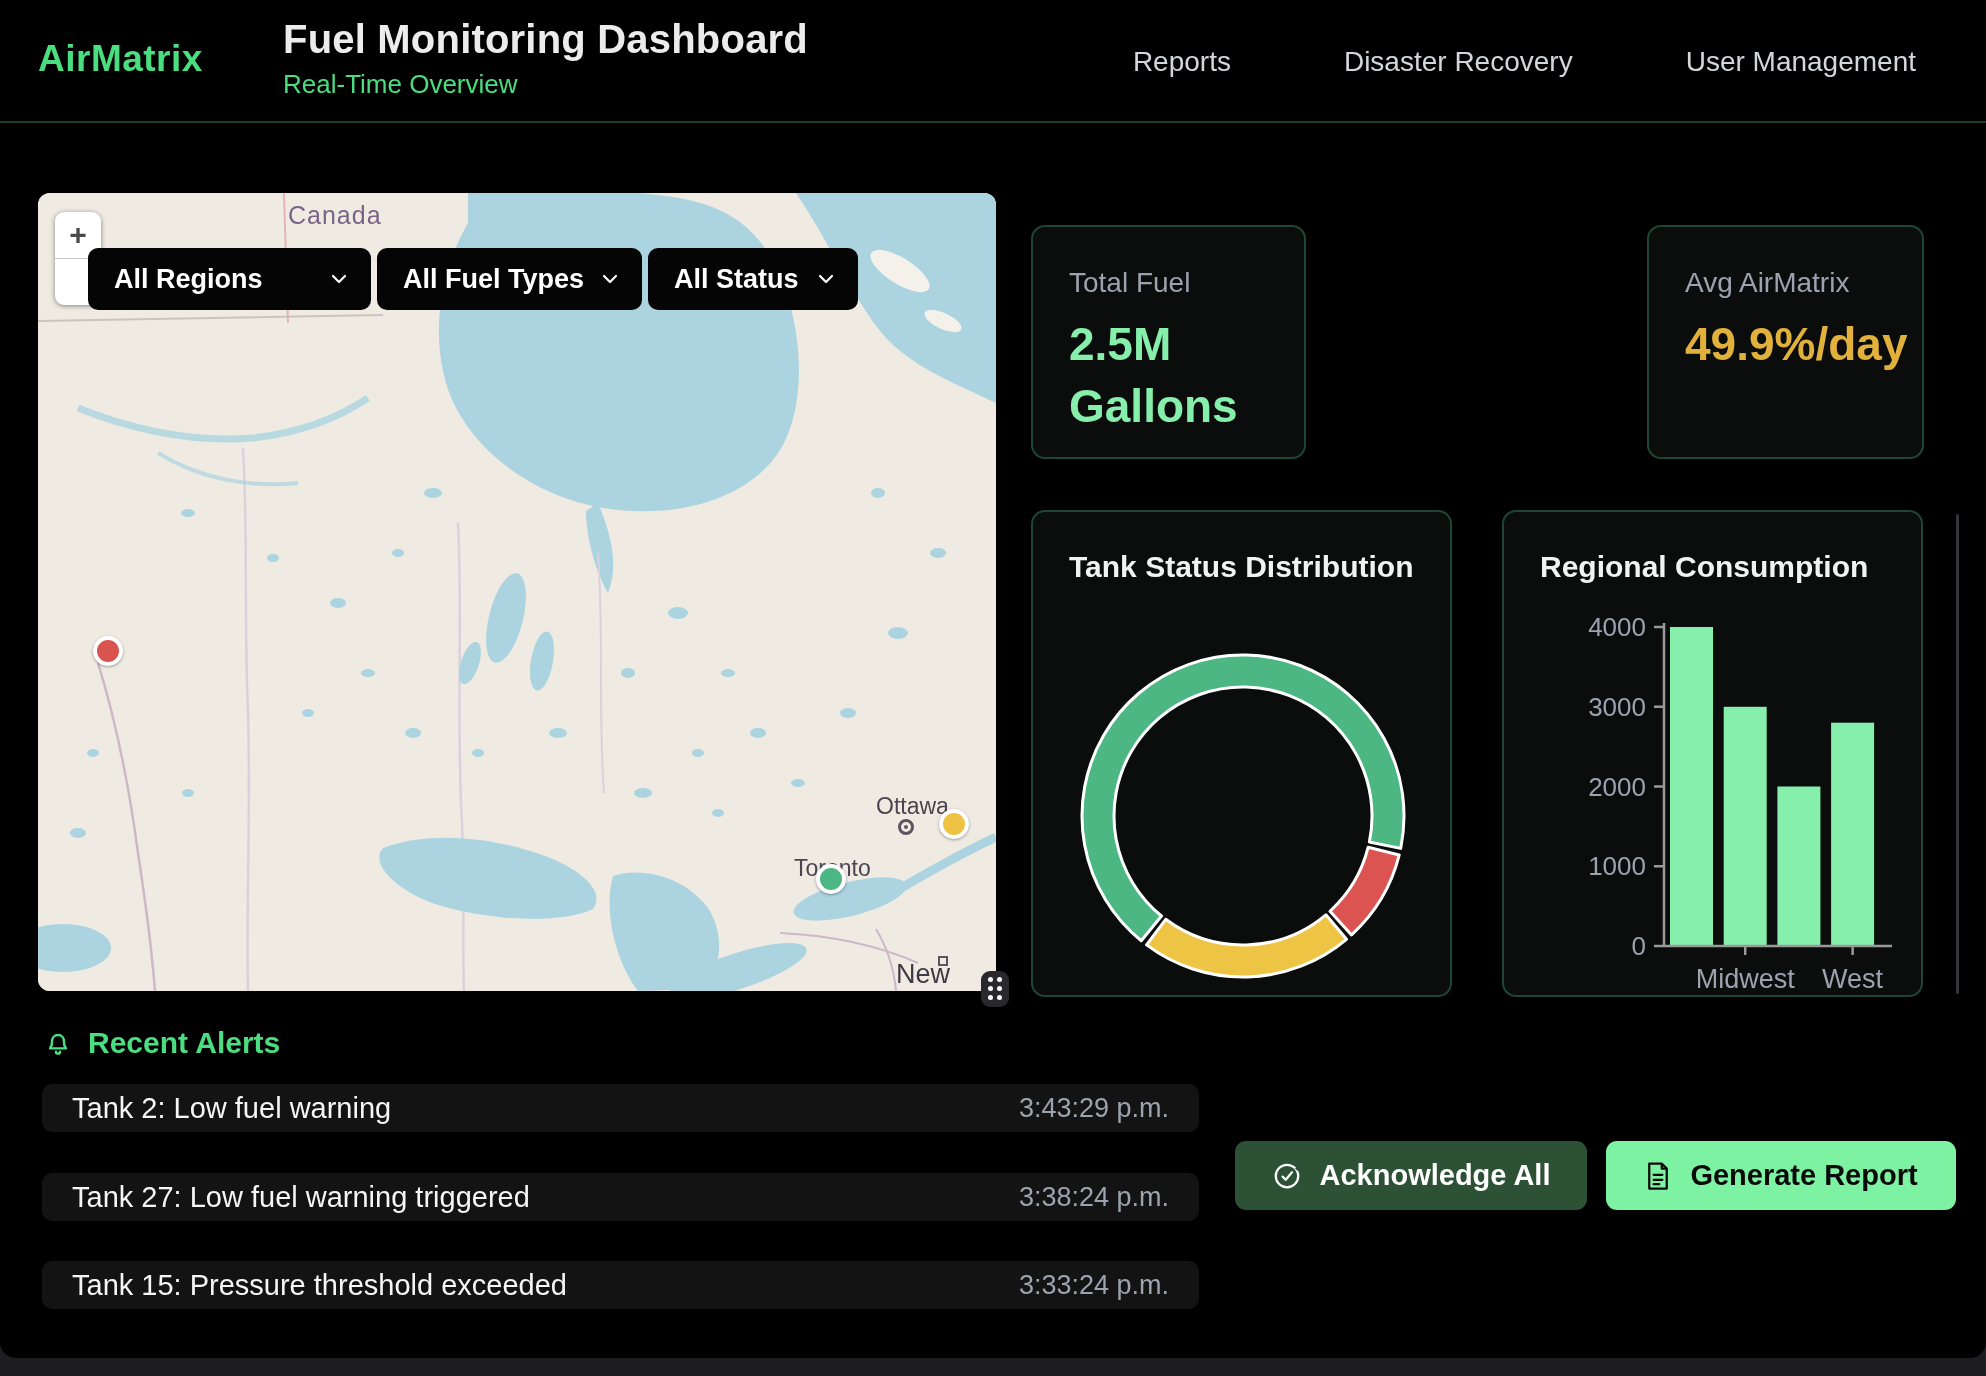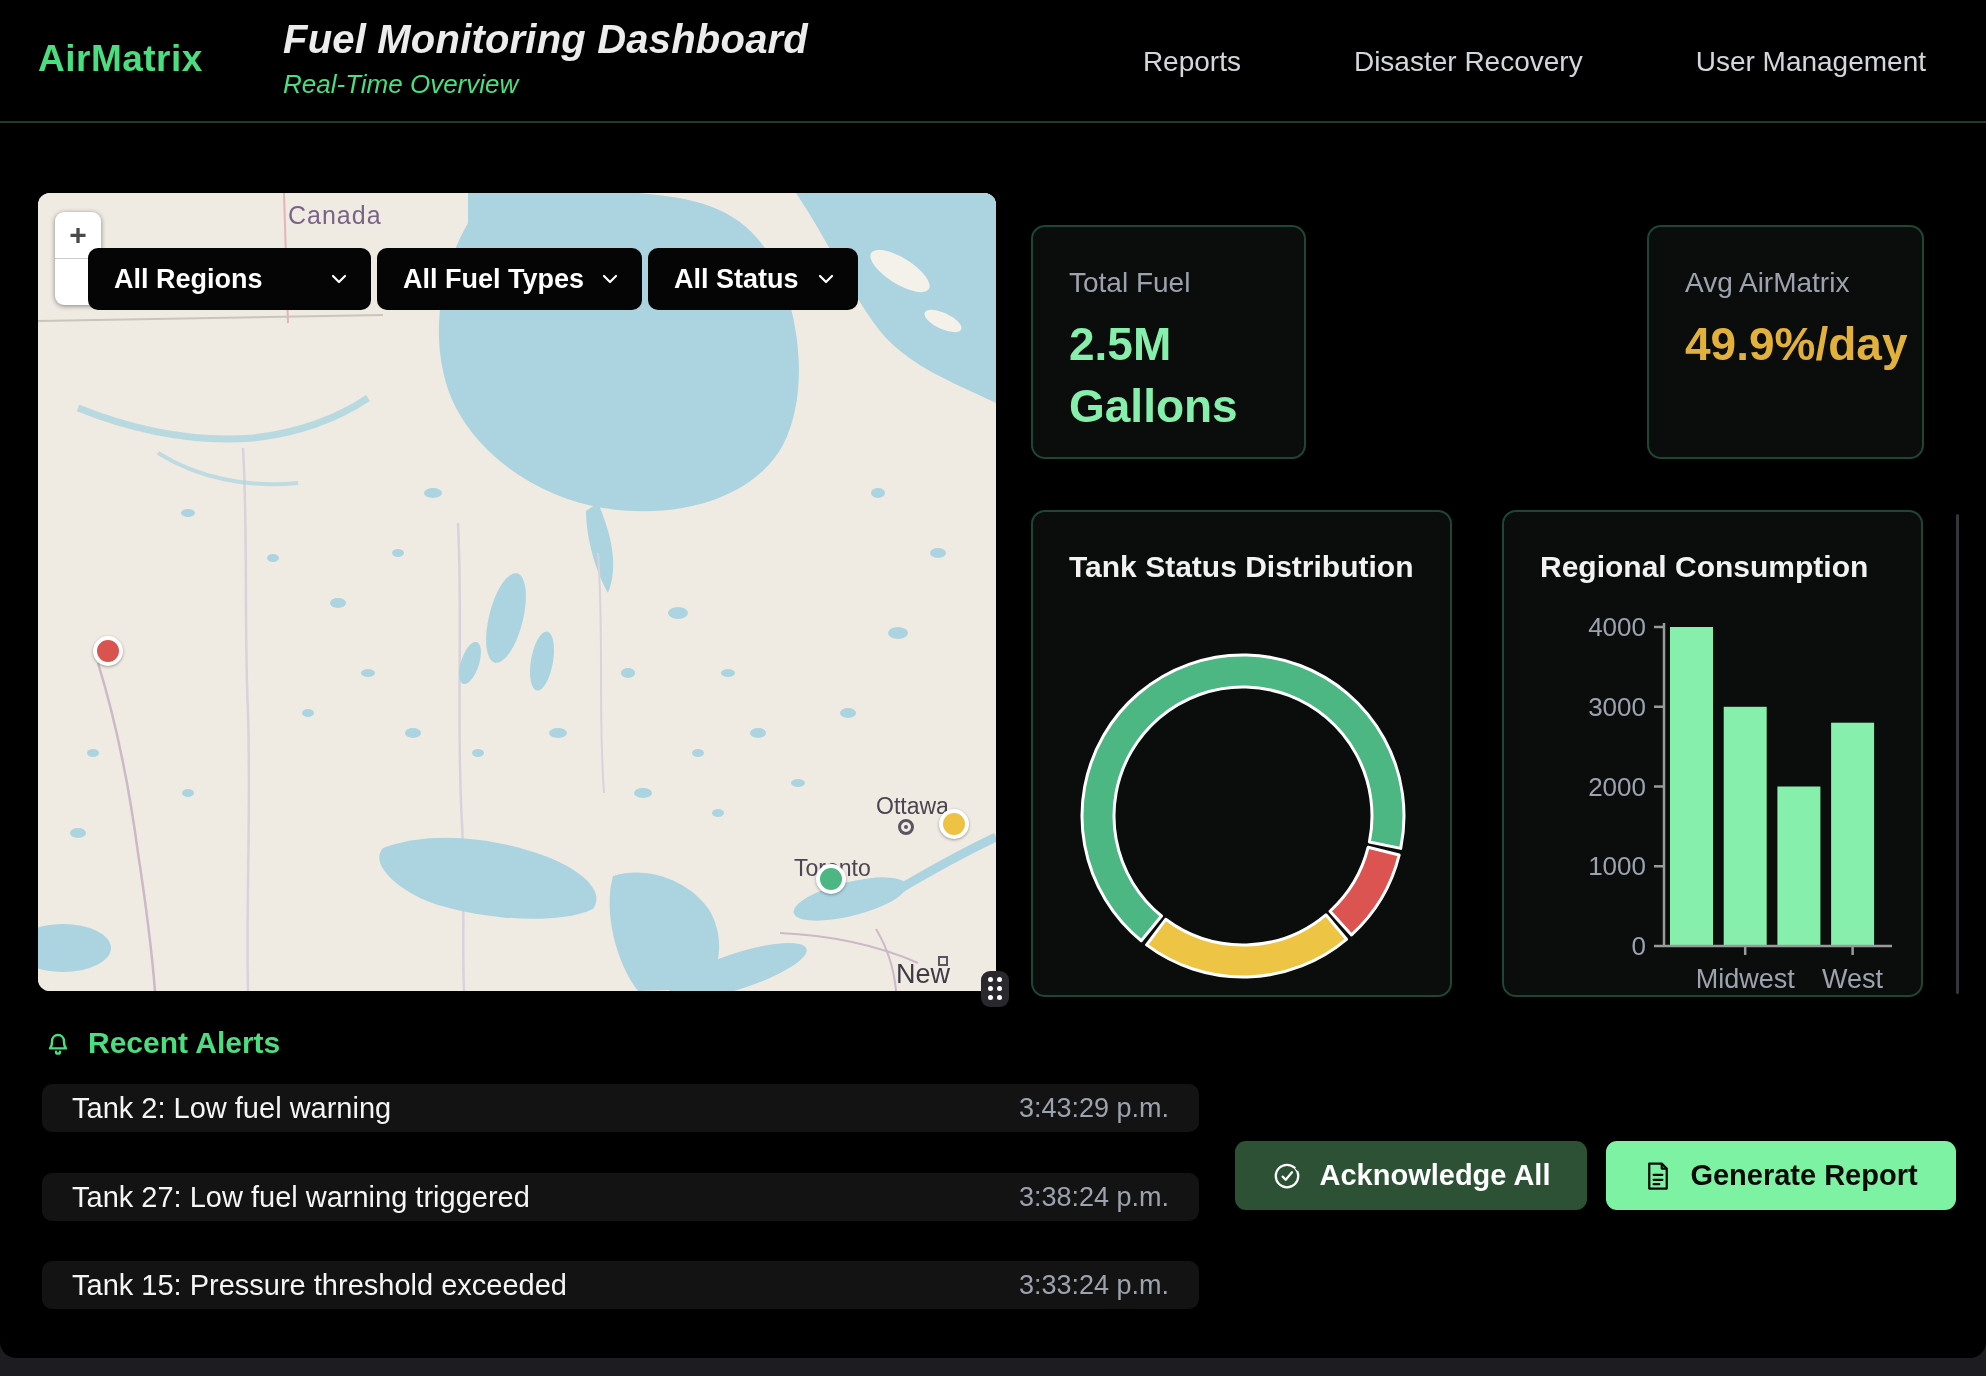--- a/index.html
+++ b/index.html
@@ -4,24 +4,24 @@
 <style>
   * { margin:0; padding:0; box-sizing:border-box; }
   html,body { background:#101013; }
   body { font-family:"Liberation Sans", sans-serif; }
   #app { position:relative; width:1986px; height:1376px; background:#1c1c21; overflow:hidden; }
   #surface { position:absolute; left:0; top:0; width:1986px; height:1358px; background:#000; border-radius:0 0 16px 16px; }
 
   
   .header { position:absolute; left:0; top:0; width:1986px; height:123px; background:#000; border-bottom:2px solid #1d3d2b; }
   .logo { position:absolute; left:38px; top:38px; font-size:37px; font-weight:700; color:#4ade80; letter-spacing:0.5px; }
-  .title-block { position:absolute; left:283px; top:17px;font-style:italic; }
+  .title-block { position:absolute; left:283px; top:17px; }
   .page-title { font-size:40px; font-weight:700; color:#ececec; letter-spacing:0.2px; }
   .page-subtitle { font-size:26px; color:#4ade80; margin-top:7px; }
-  .nav { position:absolute; right:60px; top:0; height:123px; display:flex; align-items:center; gap:113px; }
+  .nav { position:absolute; right:70px; top:0; height:123px; display:flex; align-items:center; gap:113px; }
   .nav-item { font-size:28px; color:#d4d7da; cursor:pointer; white-space:nowrap; }
 
   
   .map-panel { position:absolute; left:38px; top:193px; width:958px; height:798px; border-radius:12px; overflow:hidden; background:#efebe3; }
   .map-svg { position:absolute; left:0; top:0; }
   .map-label { position:absolute; color:#4a4550; }
   .lbl-canada { left:250px; top:8px; font-size:25px; color:#7a6486; letter-spacing:1px; }
   .lbl-ottawa { left:838px; top:600px; font-size:23px; }
   .lbl-toronto { left:756px; top:662px; font-size:23px; }
   .lbl-newyork { left:858px; top:766px; font-size:27px; color:#3f3a45; }

